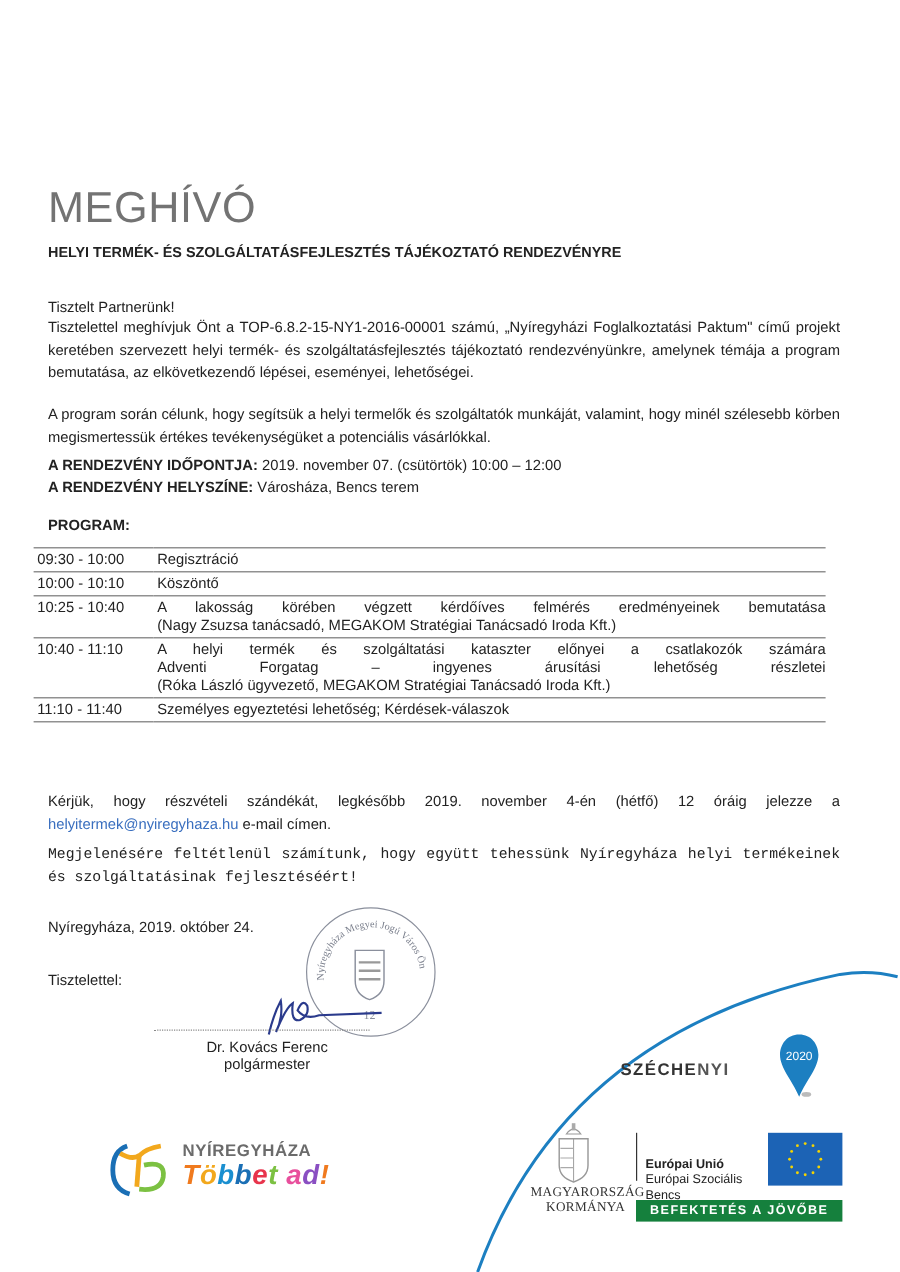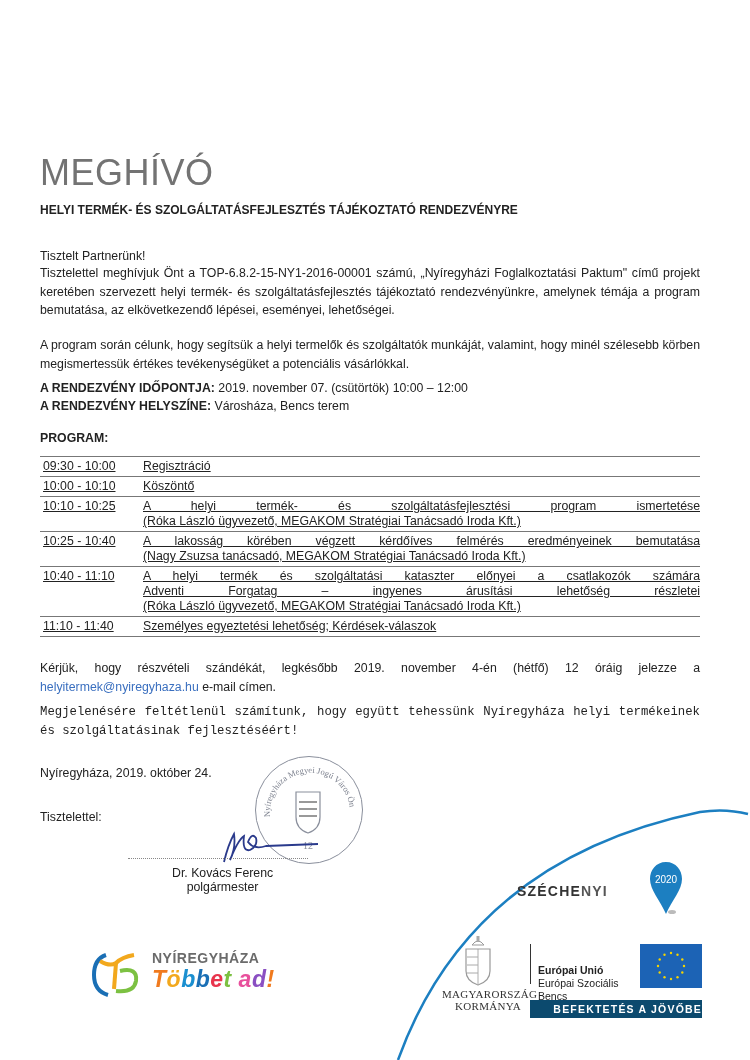--- a/index.html
+++ b/index.html
@@ -10,21 +10,21 @@
   .subtitle { left: 40px; top: 203px; font-size: 12px; font-weight: bold; color: #222; }
   .greeting { left: 40px; top: 249px; }
   .para { left: 40px; width: 660px; text-align: justify; line-height: 18.5px; }
   .p1 { top: 264px; }
   .p2 { top: 336px; }
   .info { left: 40px; line-height: 17.5px; }
   .info b { font-weight: bold; }
   .info1 { top: 380px; }
   .info2 { top: 398px; }
   .program-label { left: 40px; top: 431px; font-weight: bold; }
-  .sched { left: 40px; top: 456px; width: 660px; border-collapse: collapse; text-decoration: underline; }
+  .sched { left: 28px; top: 456px; width: 660px; border-collapse: collapse; }
   .sched td { vertical-align: top; padding: 2px 0 2px 3px; line-height: 15px; border-top: 1px solid #777; border-bottom: 1px solid #777; }
   .sched td.t { width: 100px; white-space: nowrap; }
   .sched .j { text-align: justify; text-align-last: justify; display: block; }
   .sched .n { display: block; }
   .p3 { top: 659px; }
   .p3 a { color: #3a6fbf; }
   .p4 { top: 703px; font-family: Liberation Mono, monospace; }
   .place-date { left: 40px; top: 766px; }
   .regards { left: 40px; top: 810px; }
   .dots { left: 128px; top: 858px; width: 180px; border-top: 1px dotted #888; }
@@ -34,21 +34,21 @@
   .arc { left: 0; top: 0; }
   .szechenyi { left: 517px; top: 883px; font-size: 14px; font-weight: bold; letter-spacing: 1.2px; color: #333; }
   .szechenyi .n { color: #555; }
   .pin { left: 648px; top: 860px; }
   .coat { left: 462px; top: 935px; }
   .mk { left: 442px; top: 988px; font-family: "Liberation Serif", serif; font-size: 11px; text-align: center; width: 92px; line-height: 12px; letter-spacing: 0.3px; color: #333; }
   .eu-divider { left: 530px; top: 944px; width: 1px; height: 40px; background: #333; }
   .eu-text { left: 538px; top: 944px; font-size: 10.5px; line-height: 13px; color: #222; margin-top: 20px; }
   .eu-text b { font-weight: bold; }
   .eu-flag { left: 640px; top: 944px; width: 62px; height: 44px; background: #1c63b5; }
-  .invest { left: 530px; top: 1000px; width: 172px; height: 18px; background: #0c4a6e; color: #fff; font-size: 10.5px; font-weight: bold; letter-spacing: 1.2px; text-align: right; line-height: 18px; }
+  .invest { left: 530px; top: 1000px; width: 172px; height: 18px; background: #15803d; color: #fff; font-size: 10.5px; font-weight: bold; letter-spacing: 1.2px; text-align: center; line-height: 18px; }
   .nyh-logo { left: 90px; top: 945px; }
   .nyh-name { left: 152px; top: 950px; font-size: 14px; font-weight: bold; color: #6b6b6b; letter-spacing: 0.5px; }
   .nyh-slogan { left: 152px; top: 966px; font-size: 23px; font-weight: bold; font-style: italic; letter-spacing: 0.5px; }
 </style>
 </head>
 <body>
 
 <svg class="abs arc" width="750" height="1060" viewBox="0 0 750 1060">
   <path d="M 398 1060 Q 470 860 700 812 Q 725 808 748 814" fill="none" stroke="#1c7fc1" stroke-width="2.5"></path>
 </svg>
@@ -75,27 +75,20 @@
       <td class="t">09:30 - 10:00</td>
       <td>
           <span class="n">Regisztráció</span>
         </td>
     </tr>
     <tr>
       <td class="t">10:00 - 10:10</td>
       <td>
           <span class="n">Köszöntő</span>
         </td>
-    </tr>
-    <tr>
-      <td class="t">10:10 - 10:25</td>
-      <td>
-        <span class="j">A helyi termék- és szolgáltatásfejlesztési program ismertetése</span>
-        <span class="n">(Róka László ügyvezető, MEGAKOM Stratégiai Tanácsadó Iroda Kft.)</span>
-      </td>
     </tr>
     <tr>
       <td class="t">10:25 - 10:40</td>
       <td>
         <span class="j">A lakosság körében végzett kérdőíves felmérés eredményeinek bemutatása</span>
         <span class="n">(Nagy Zsuzsa tanácsadó, MEGAKOM Stratégiai Tanácsadó Iroda Kft.)</span>
       </td>
     </tr>
     <tr>
       <td class="t">10:40 - 11:10</td>

